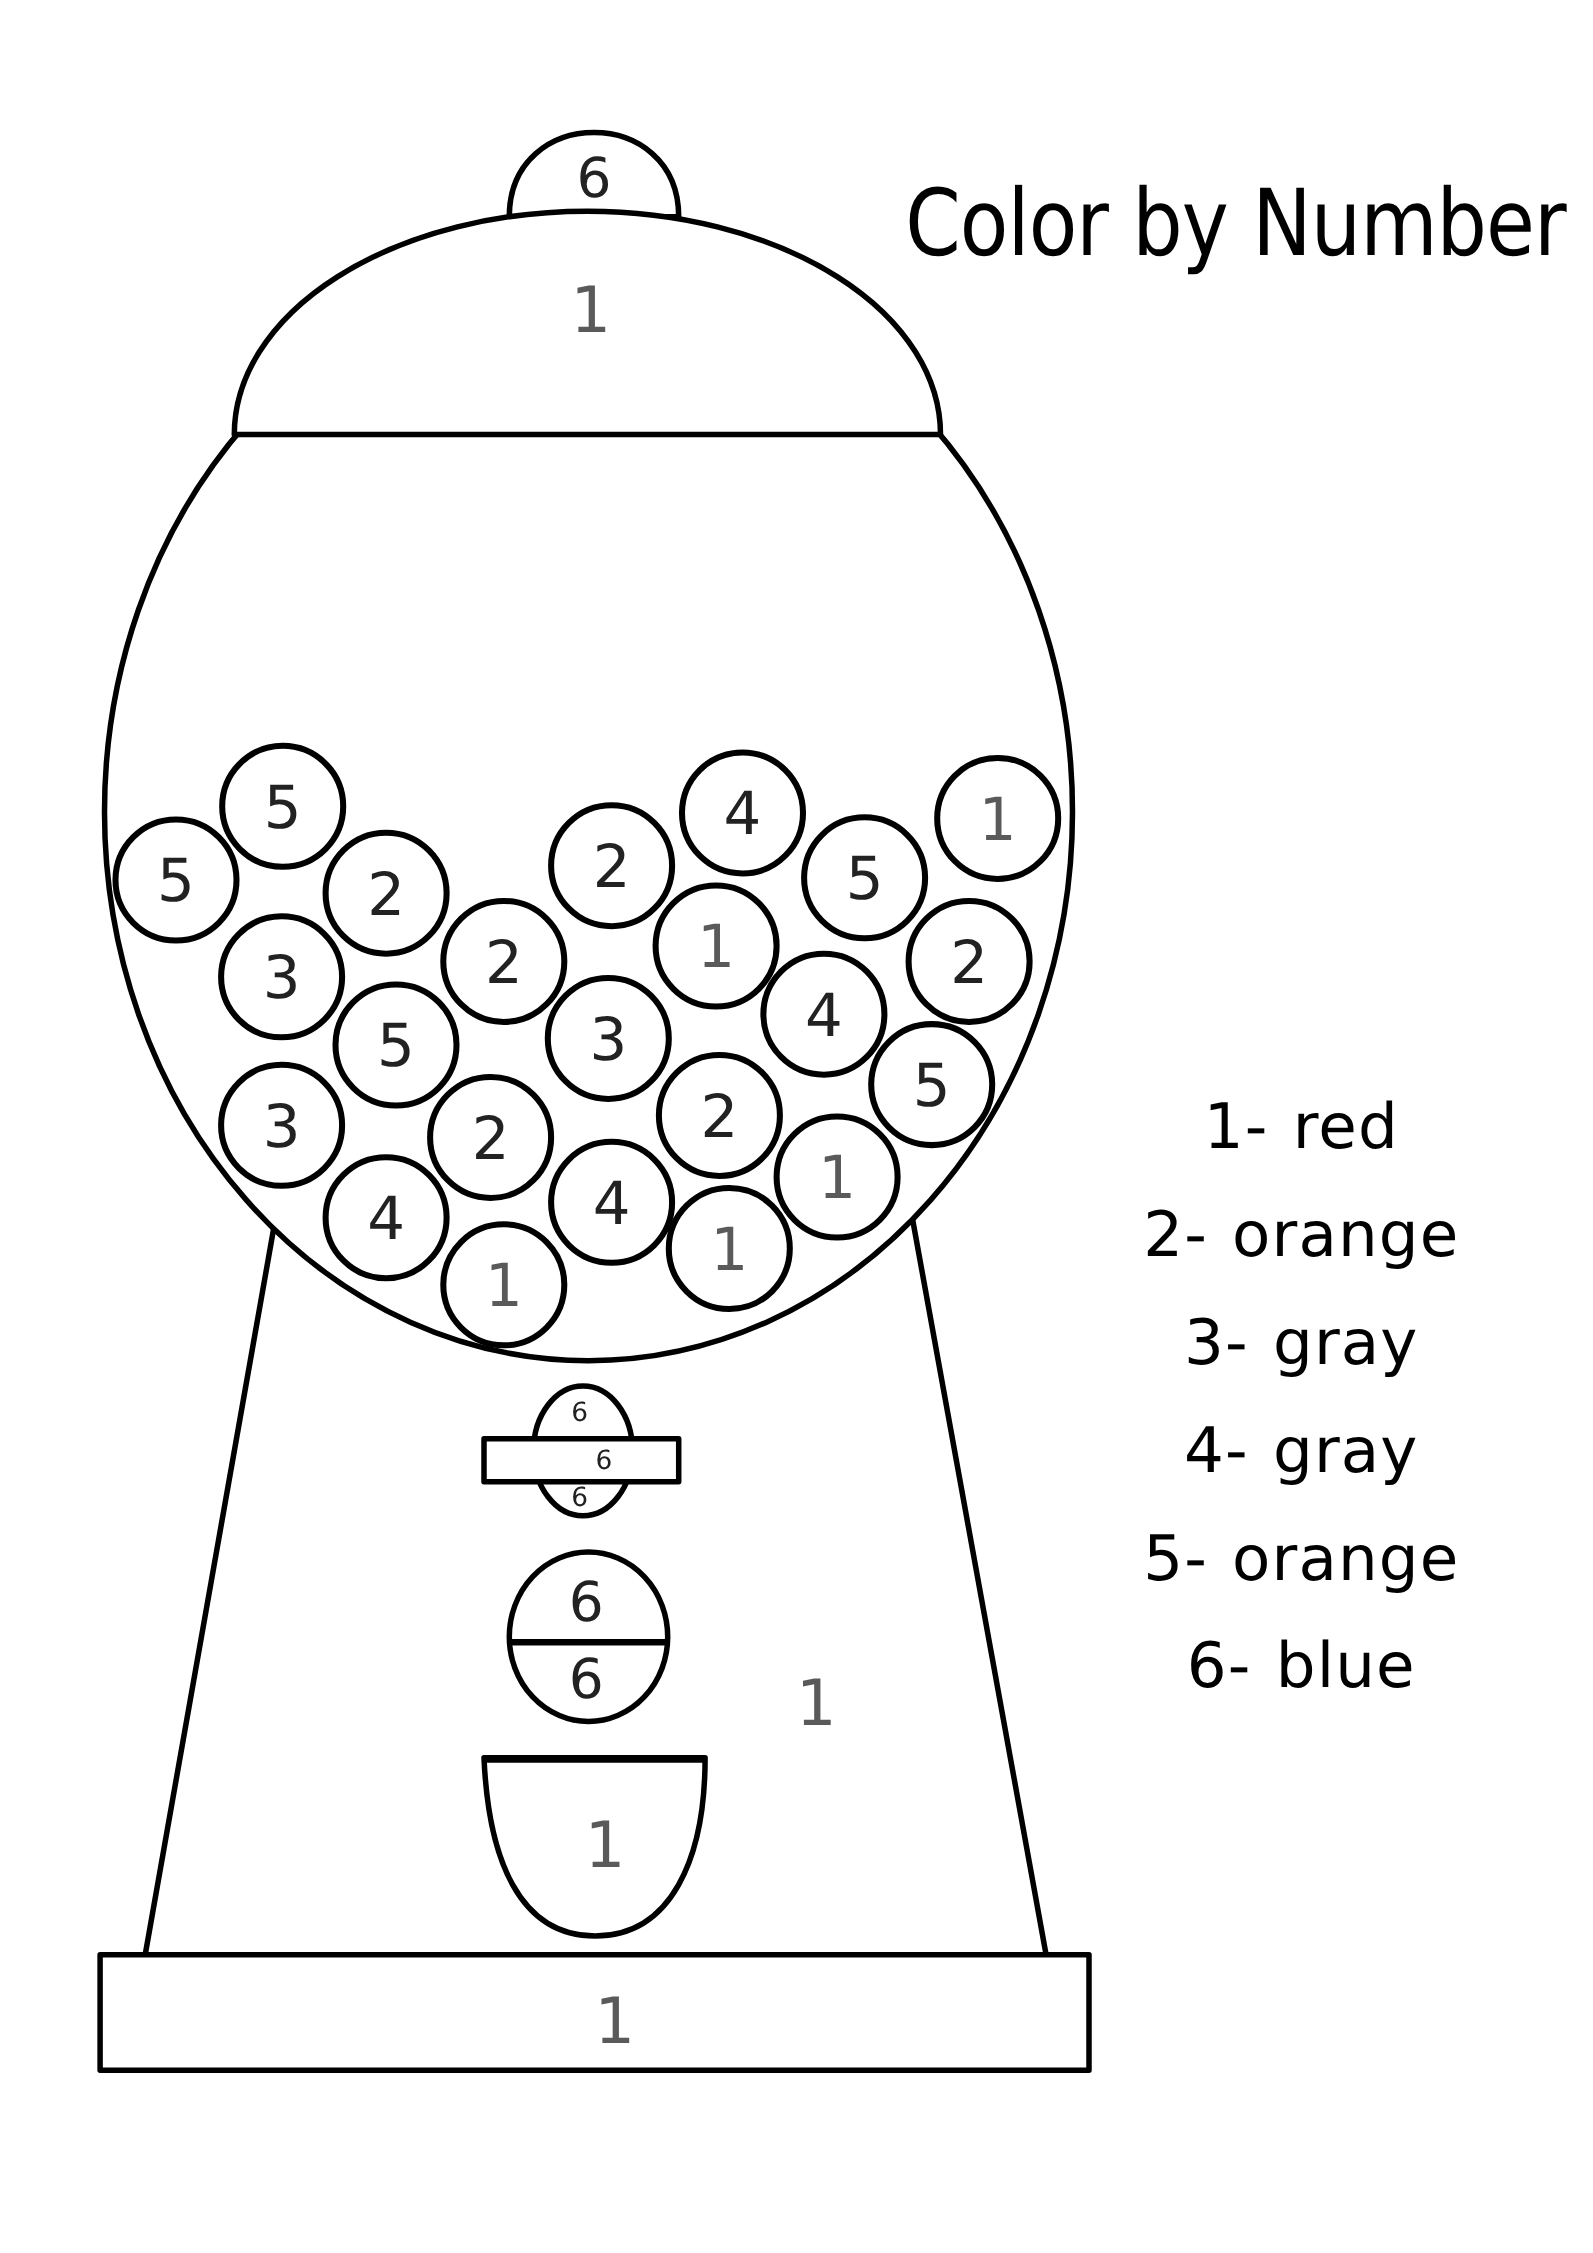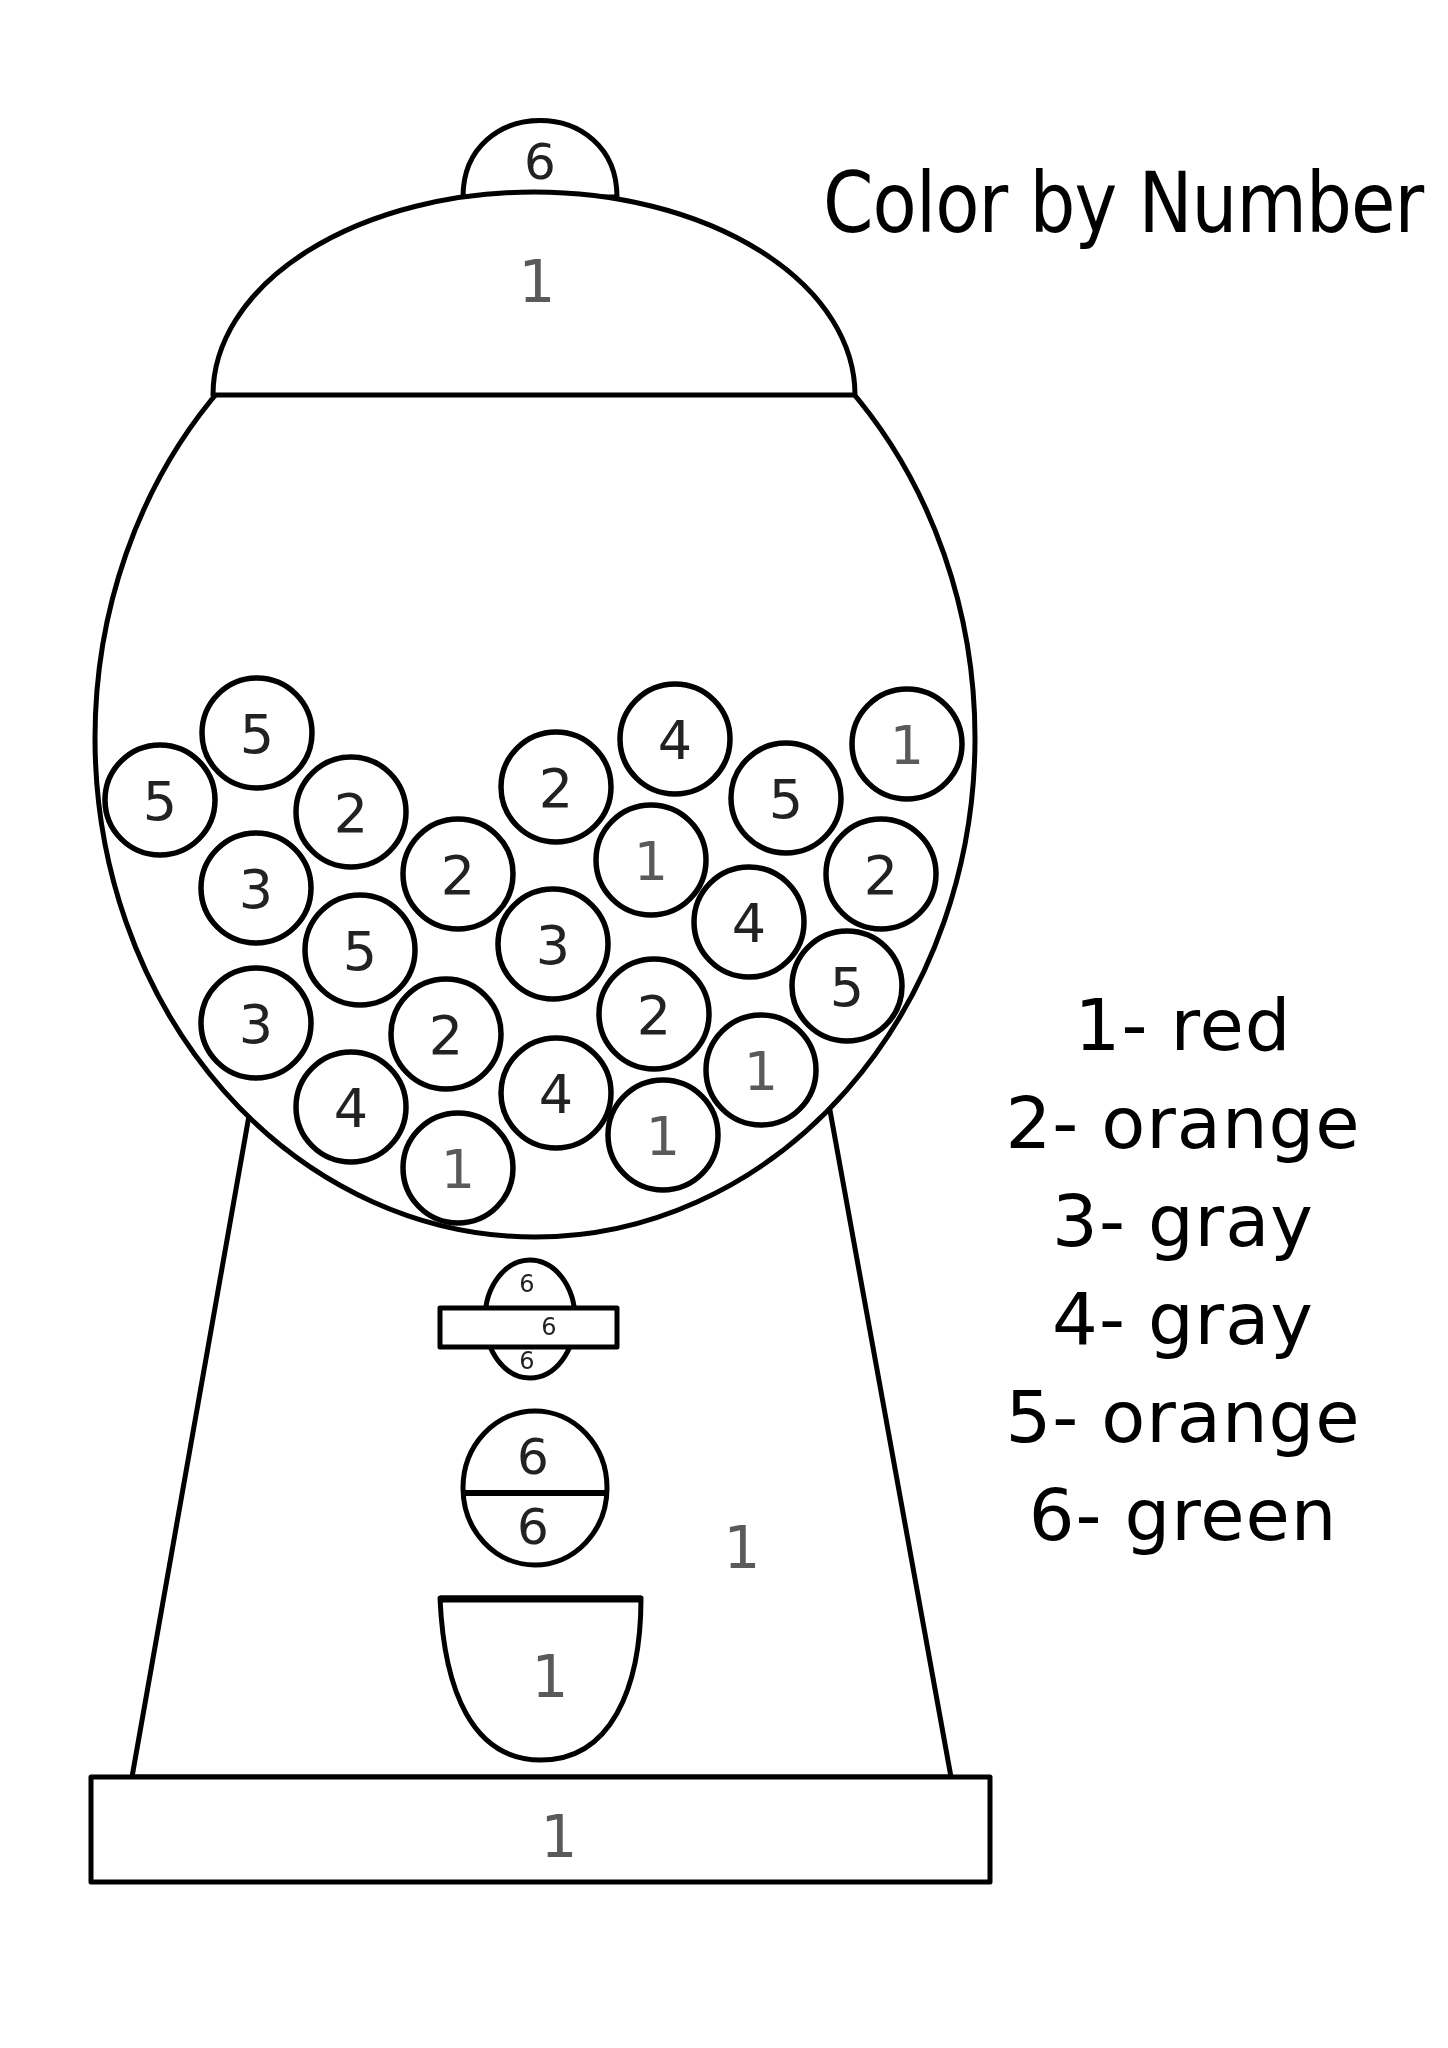--- a/index.html
+++ b/index.html
@@ -11,21 +11,21 @@
     .num { font-family: "DejaVu Sans", sans-serif; font-weight: normal; text-anchor: middle; dominant-baseline: central; }
     .title {
       position: absolute; left: 823px; top: 148px; width: 560px;
       font-family: "DejaVu Sans", sans-serif; font-size: 84px; line-height: 110px;
       color: #000; letter-spacing: -1px; white-space: nowrap;
       transform: scaleX(0.86); transform-origin: left top;
     }
     .legend {
       position: absolute; left: 980px; top: 976px; width: 406px;
       text-align: center; font-family: "DejaVu Sans", sans-serif;
-      font-size: 72px; color: #000;
+      font-size: 57px; color: #000;
     }
     .legend-item { height: 98px; line-height: 98px; white-space: nowrap; letter-spacing: 1px; }
     .legend-item .key { margin-right: 22px; }
   </style>
 </head>
 <body>
 
 <div class="page">
 
   <svg class="drawing" viewBox="0 0 1448 2048" xmlns="http://www.w3.org/2000/svg">
@@ -175,16 +175,16 @@
   </svg>
 
   <div class="title">Color by Number</div>
 
   <div class="legend">
     <div class="legend-item"><span class="key">1-</span><span>red</span></div>
     <div class="legend-item"><span class="key">2-</span><span>orange</span></div>
     <div class="legend-item"><span class="key">3-</span><span>gray</span></div>
     <div class="legend-item"><span class="key">4-</span><span>gray</span></div>
     <div class="legend-item"><span class="key">5-</span><span>orange</span></div>
-    <div class="legend-item"><span class="key">6-</span><span>green</span></div>
+    <div class="legend-item"><span class="key">6-</span><span>blue</span></div>
   </div>
 
 </div>
 
 </body></html>

